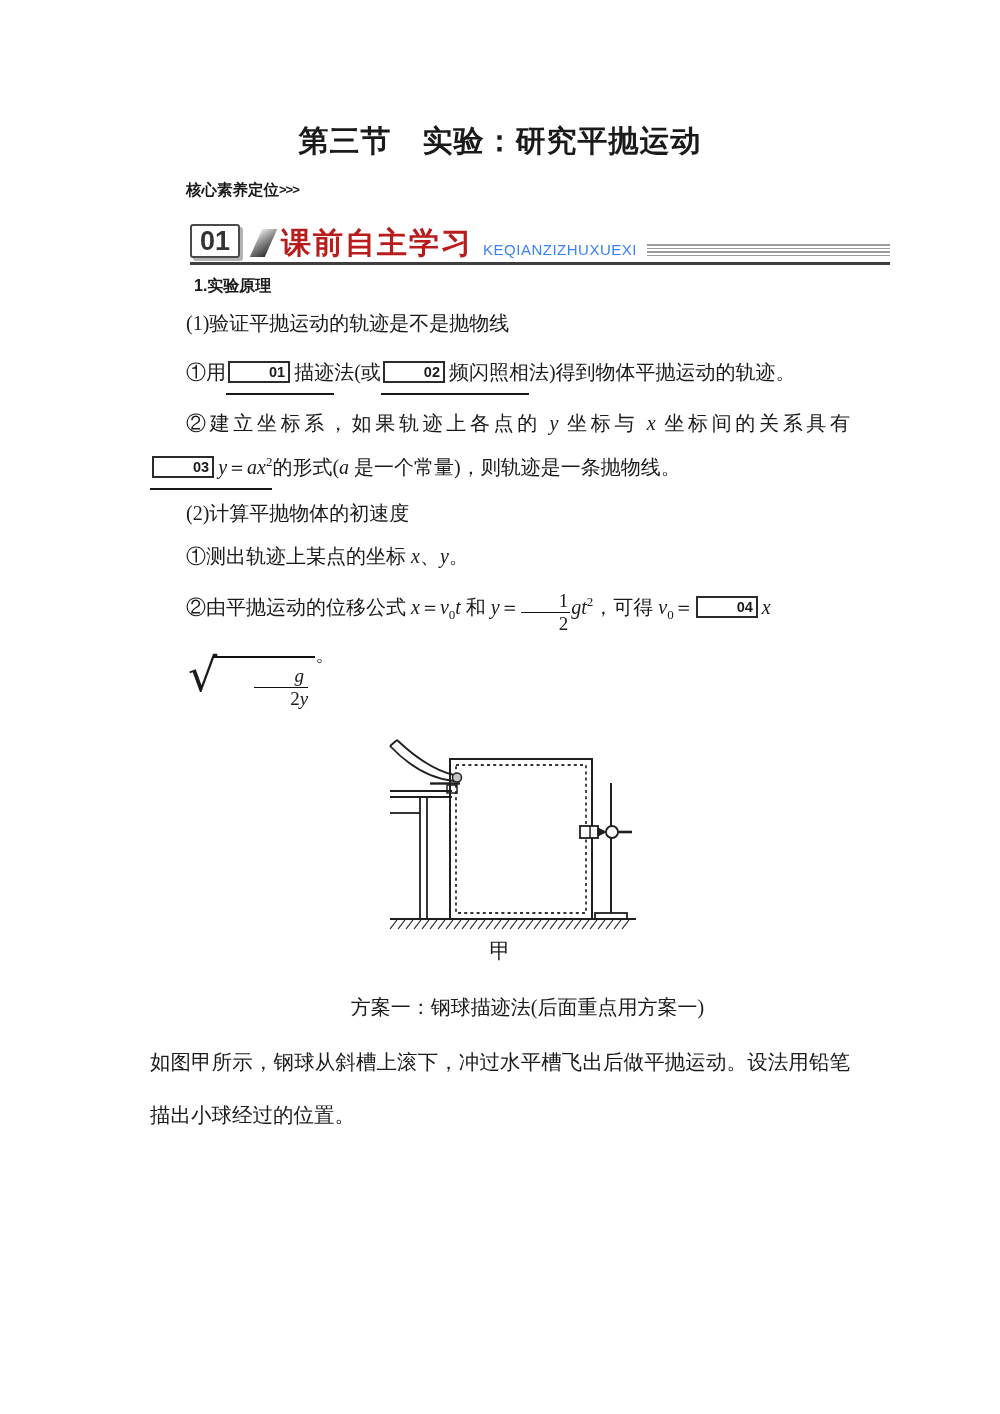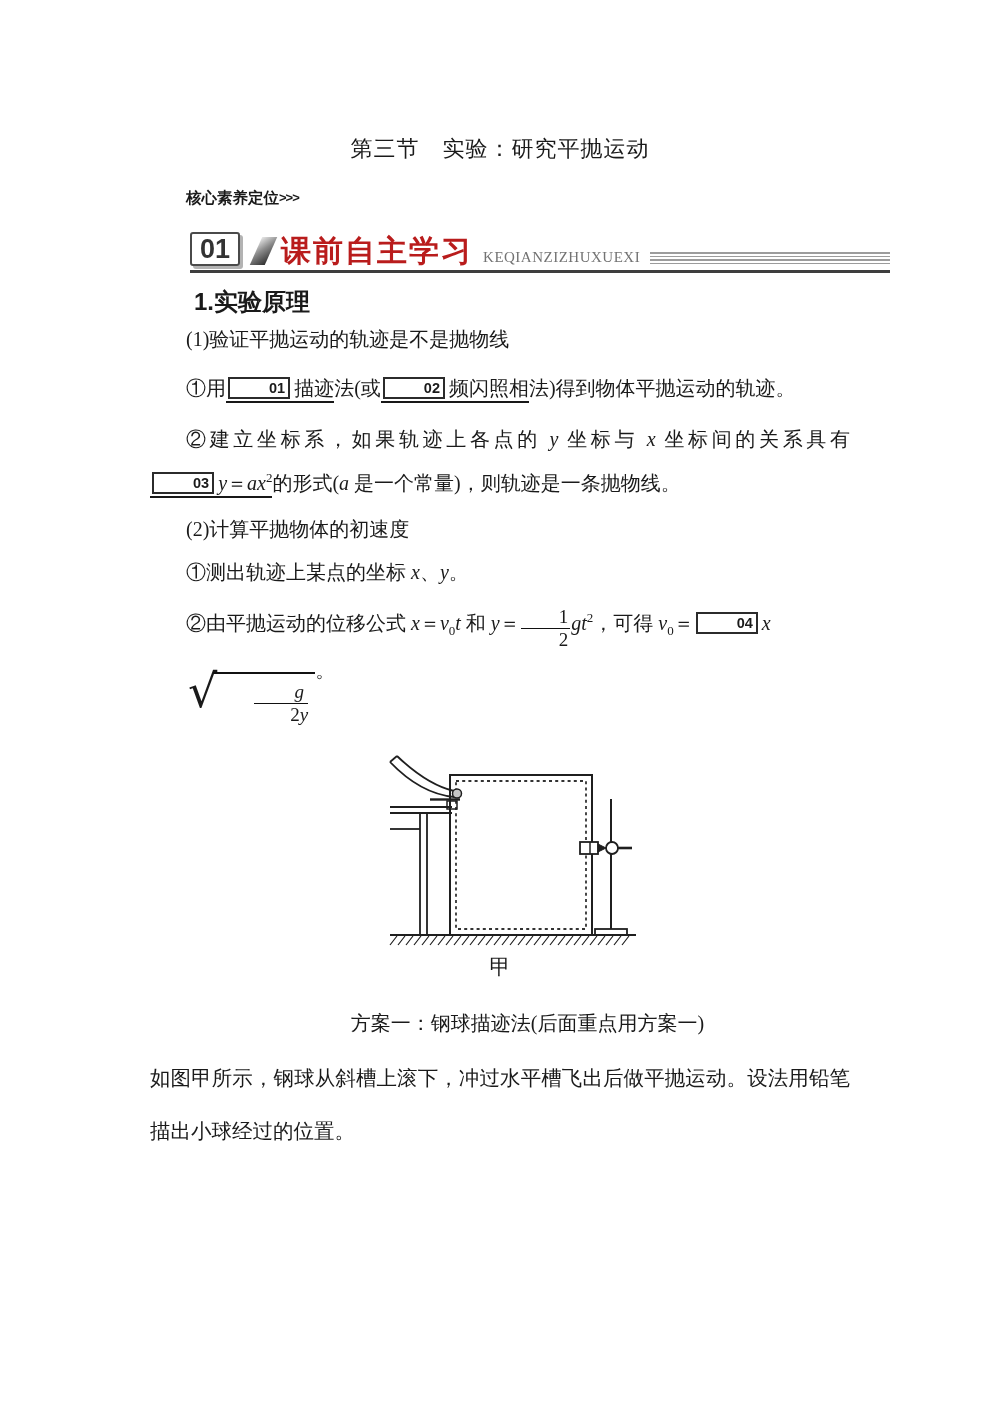--- a/index.html
+++ b/index.html
@@ -5,22 +5,22 @@
   * { box-sizing: border-box; }
   html,body { margin:0; padding:0; }
   body {
     width:1000px; height:1414px; background:#ffffff; overflow:hidden;
     font-family:"Liberation Serif","DejaVu Serif",serif;
     color:#1a1a1a;
   }
   .page { padding:112px 150px 0 150px; }
 
   .doc-title {
-    margin:16px; text-align:center;
-    font-size:22px; font-weight:normal; letter-spacing:1px;
+    margin:8px; text-align:center;
+    font-size:30px; font-weight:bold; letter-spacing:1px;
     line-height:42px;
   }
 
   .comp-label {
     margin:18px 0 14px 36px;
     font-family:"Liberation Sans","DejaVu Sans",sans-serif;
     font-weight:bold; font-size:15.5px; line-height:20px;
   }
   .comp-label .arrows { font-size:13px; letter-spacing:-1px; vertical-align:1px; }
 
@@ -48,42 +48,42 @@
     width:15px; height:28px; margin:0 6px 5px 16px;
     background:linear-gradient(135deg,#e8e8e8 0%,#8a8a8a 45%,#2f2f2f 100%);
     transform:skewX(-24deg);
   }
   .banner-title {
     font-family:"Liberation Sans","DejaVu Sans",sans-serif;
     font-weight:bold; font-size:30px; line-height:32px;
     letter-spacing:2px; color:#b91c1c; margin:0 0 3px 4px;
   }
   .banner-pinyin {
-    font-family:Liberation Serif, serif;
-    font-size:15px; color:#737373; letter-spacing:0.5px; margin:0 0 4px 10px;
+    font-family:Liberation Sans, sans-serif;
+    font-size:15px; color:#3b82f6; letter-spacing:0.5px; margin:0 0 4px 10px;
   }
   .banner-lines {
     flex:1; height:13px; margin:0 0 5px 10px;
     background:repeating-linear-gradient(to bottom,#9c9c9c 0 1.6px,transparent 1.6px 3.6px);
   }
 
   
   .h-sans {
     font-family:"Liberation Sans","DejaVu Sans",sans-serif;
-    font-weight:bold; font-size:24px; line-height:26px;
-    margin:16px 0 0 44px;
+    font-weight:bold; font-size:16px; line-height:26px;
+    margin:8px 0 0 44px;
   }
   .para { font-size:20px; line-height:33px; margin:8px 0 0; text-indent:1.8em; }
   .step1 { margin-top:16px; }
   .step2 { margin-top:12px; line-height:44px; text-align:justify; }
   .step3 { margin-top:10px; }
   .step4 { margin-top:14px; line-height:40px; }
 
   .blank {
-    border-bottom:2px solid #181818; padding-bottom:2px; white-space:nowrap;
+    border-bottom:2px solid #181818; padding-bottom:10px; white-space:nowrap;
   }
   .nbox {
     display:inline-block; border:2px solid #2b2b2b;
     font-family:"Liberation Sans","DejaVu Sans",sans-serif;
     font-weight:bold; font-size:14.5px; line-height:16px;
     padding:1px 3px; margin:0 4px 0 2px; vertical-align:2px;
     background:#fff;
   }
   .it { font-style:italic; }
   .para sub { font-size:13px; line-height:0; }

